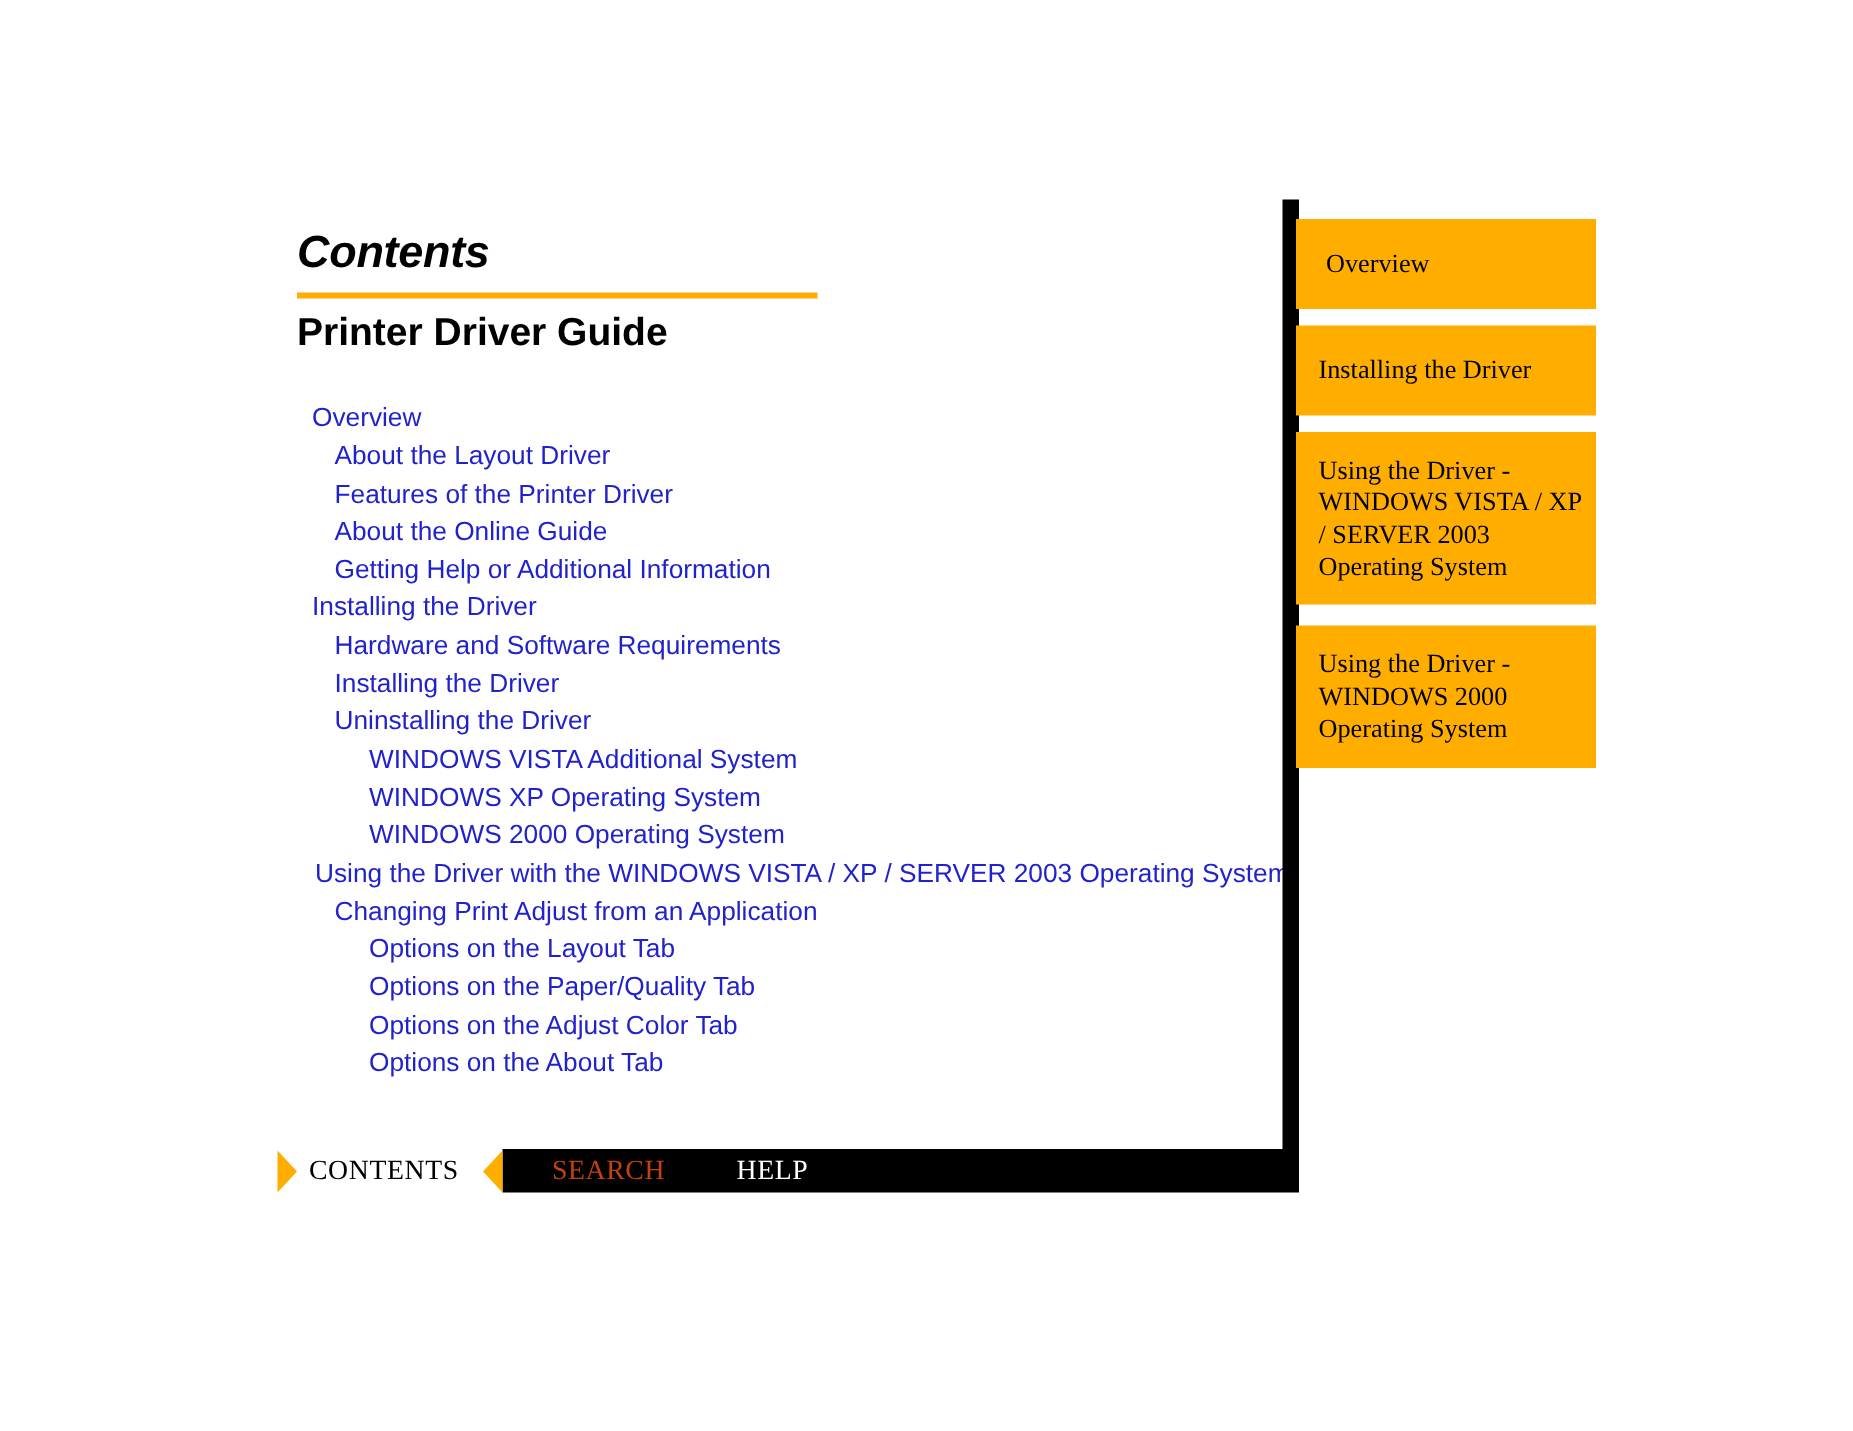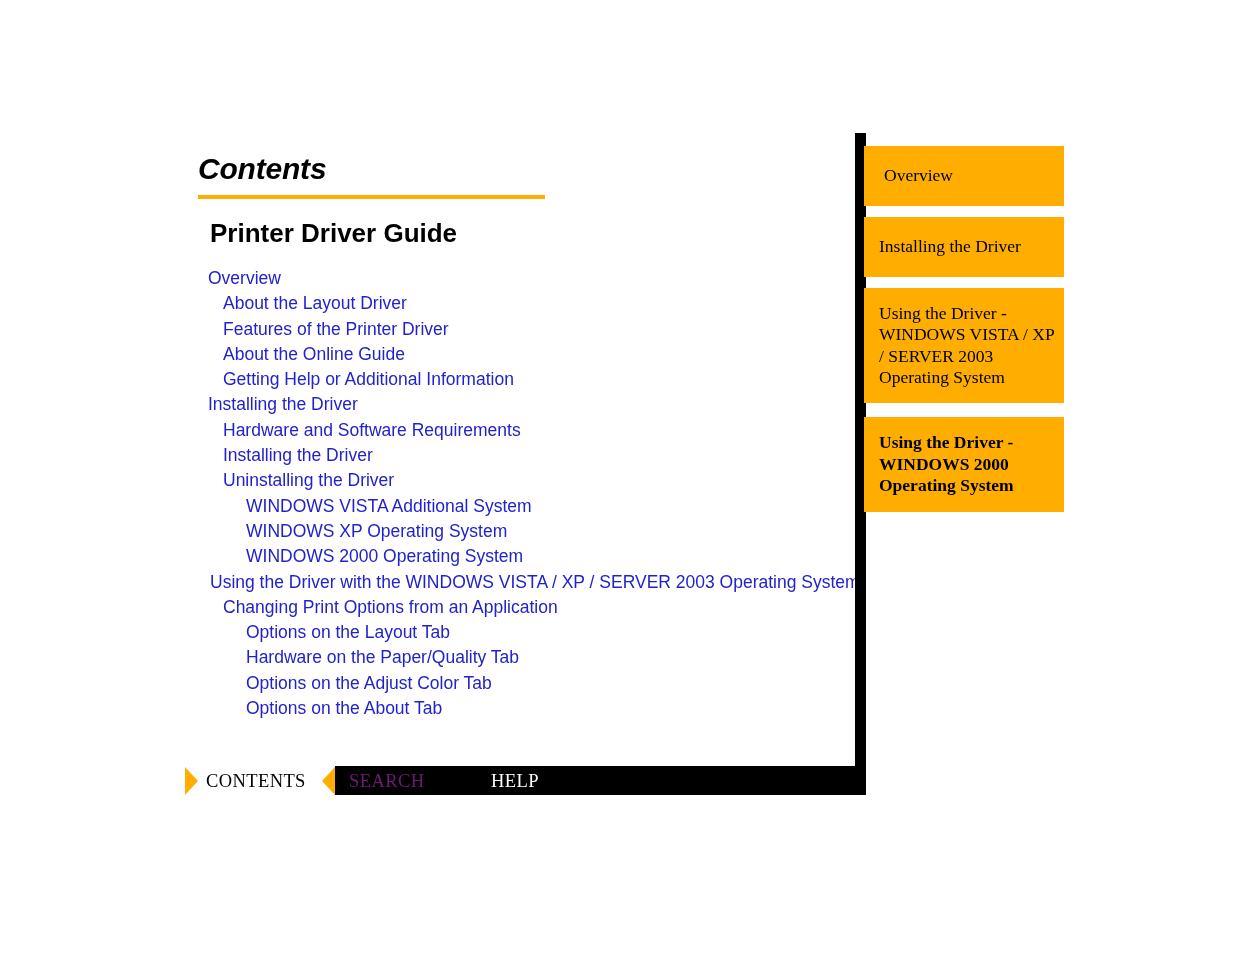--- a/index.html
+++ b/index.html
@@ -50,21 +50,21 @@
   }
   #guide-title {
     position: absolute;
     left: 198px;
     top: 205px;
     font-family: "Liberation Sans", sans-serif;
     font-size: 26px;
     font-weight: bold;
     color: #000000;
     line-height: 32px;
-    margin: 12px;
+    margin: 0;
     white-space: nowrap;
   }
 
   
   #toc {
     position: absolute;
     left: 198px;
     top: 266px;
     width: 660px;
   }
@@ -123,21 +123,21 @@
   #tab-1 {
     left: 864px; top: 217px; width: 200px; height: 60px;
     padding-left: 15px; padding-right: 10px;
   }
   #tab-2 {
     left: 864px; top: 288px; width: 200px; height: 115px;
     padding-left: 15px; padding-right: 8px;
   }
   #tab-3 {
     left: 864px; top: 417px; width: 200px; height: 95px;
-    padding-left: 15px; padding-right: 8px; font-weight: bold;
+    padding-left: 15px; padding-right: 8px;
   }
 
   
   #bottombar {
     position: absolute;
     left: 335px;
     top: 766px;
     width: 531px;
     height: 29px;
     background: #000000;
@@ -165,26 +165,26 @@
     position: absolute;
     left: 322px;
     top: 767px;
     width: 0; height: 0;
     border-top: 14px solid transparent;
     border-bottom: 14px solid transparent;
     border-right: 13px solid #FFAE00;
   }
   #nav-search-label {
     position: absolute;
-    left: 349px;
+    left: 368px;
     top: 770px;
     font-family: "Liberation Serif", serif;
     font-size: 18.5px;
     letter-spacing: 0.4px;
-    color: #701a75;
+    color: #c2410c;
     line-height: 22px;
   }
   #nav-help-label {
     position: absolute;
     left: 491px;
     top: 770px;
     font-family: "Liberation Serif", serif;
     font-size: 18.5px;
     letter-spacing: 0.4px;
     color: #ffffff;
@@ -209,23 +209,23 @@
       <a class="toc-item lvl2">About the Online Guide</a>
       <a class="toc-item lvl2">Getting Help or Additional Information</a>
       <a class="toc-item lvl1">Installing the Driver</a>
       <a class="toc-item lvl2">Hardware and Software Requirements</a>
       <a class="toc-item lvl2">Installing the Driver</a>
       <a class="toc-item lvl2">Uninstalling the Driver</a>
       <a class="toc-item lvl3">WINDOWS VISTA Additional System</a>
       <a class="toc-item lvl3">WINDOWS XP Operating System</a>
       <a class="toc-item lvl3">WINDOWS 2000 Operating System</a>
       <a class="toc-item lvl1 wrap">Using the Driver with the WINDOWS VISTA / XP / SERVER 2003 Operating System</a>
-      <a class="toc-item lvl2">Changing Print Options from an Application</a>
+      <a class="toc-item lvl2">Changing Print Adjust from an Application</a>
       <a class="toc-item lvl3">Options on the Layout Tab</a>
-      <a class="toc-item lvl3">Hardware on the Paper/Quality Tab</a>
+      <a class="toc-item lvl3">Options on the Paper/Quality Tab</a>
       <a class="toc-item lvl3">Options on the Adjust Color Tab</a>
       <a class="toc-item lvl3">Options on the About Tab</a>
     </nav>
 
   <div id="spine"></div>
 
   <div id="tabs">
     <div class="side-tab" id="tab-0">
       <span class="tab-label">Overview</span>
     </div>

